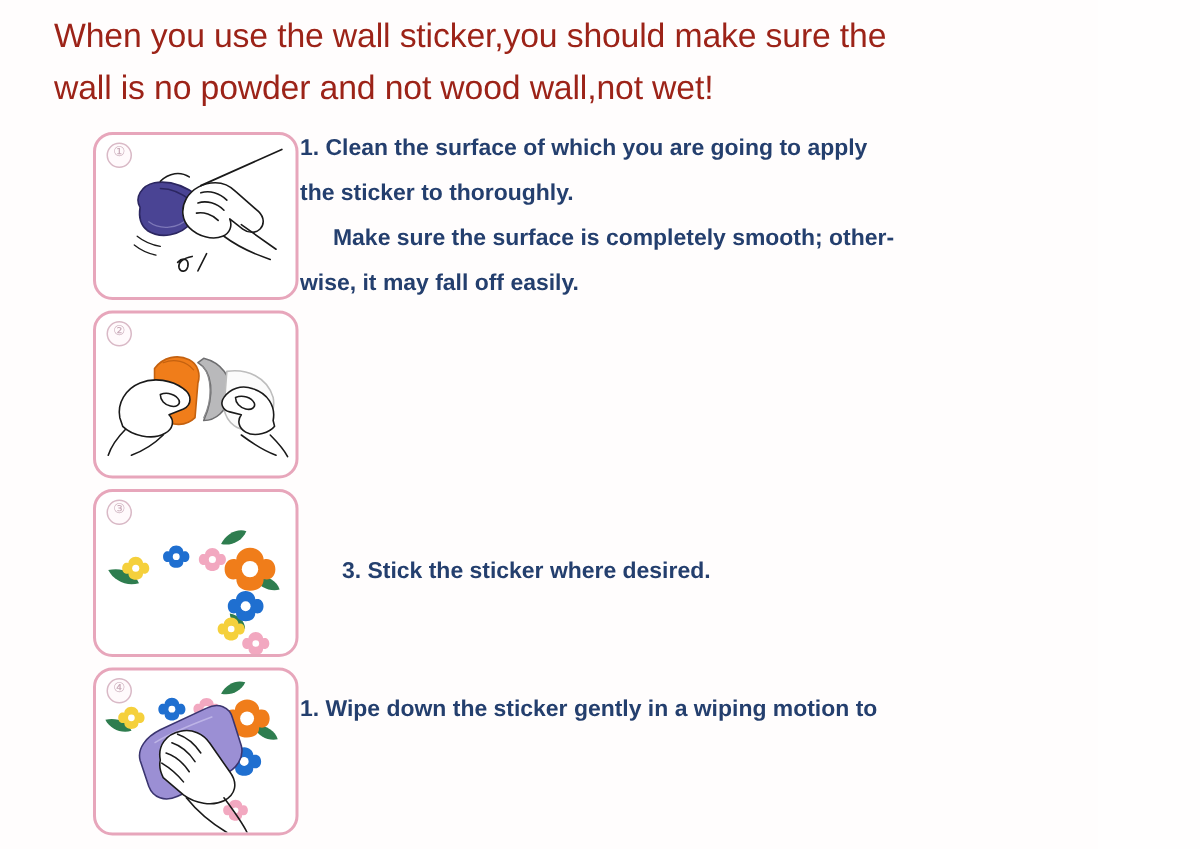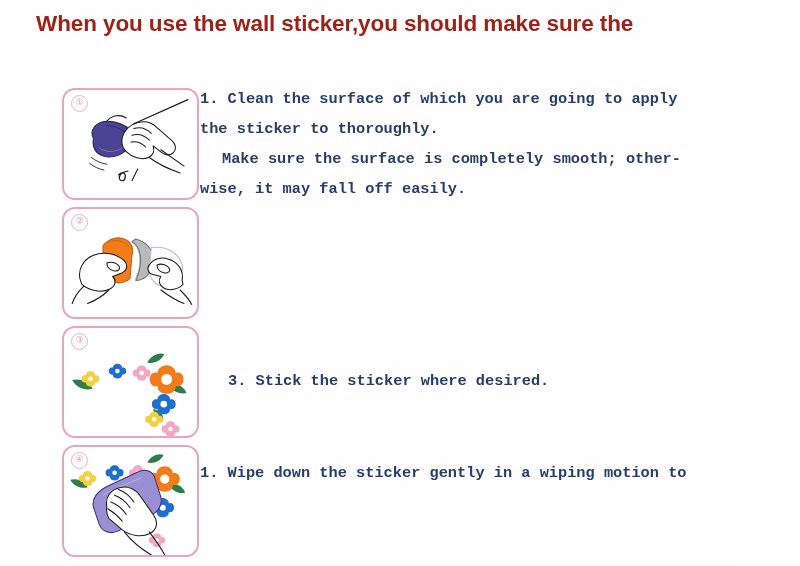--- a/index.html
+++ b/index.html
@@ -17,21 +17,21 @@
   }
   .canvas-tint{
     position:absolute;left:0;top:0;width:732px;height:566px;
     background:#fffdfd;
   }
 
   
   .heading{
     position:absolute;left:36px;top:6px;width:720px;
     color:#9c2318;
-    font-weight:bold;
+    font-weight:normal;
     font-size:22.5px;
     line-height:35px;
     letter-spacing:-0.1px;
   }
   .heading .hline{display:block;white-space:nowrap;}
 
   
   .steps{position:absolute;left:0;top:0;width:800px;height:566px;}
   .step-row{position:absolute;left:0;width:800px;}
   .step-row[data-idx="0"]{top:88px;height:115px;}
@@ -67,31 +67,32 @@
     position:absolute;left:200px;width:460px;
     color:#243f6e;
     font-size:15.3px;
     line-height:30px;
     font-weight:bold;
   }
   .step-row[data-idx="0"] .step-text{top:-4px;}
   .step-row[data-idx="1"] .step-text{top:40px;}
   .step-row[data-idx="2"] .step-text{top:40px;margin-left:28px;}
   .step-row[data-idx="3"] .step-text{top:13px;}
-  .step-text .tline{display:block;white-space:nowrap;font-family:Liberation Mono, monospace;}
+  .step-text .tline{display:block;white-space:nowrap;}
   .step-text .tline.indent{text-indent:22px;}
 </style>
 </head>
 <body>
 
 <div class="page">
   <div class="canvas-tint"></div>
 
   <div class="heading">
     <span class="hline">When you use the wall sticker,you should make sure the</span>
+    <span class="hline">wall is no powder and not wood wall,not wet!</span>
   </div>
 
   <div class="steps">
 
     <div class="step-row" data-idx="0">
       <div class="panel">
         <div class="badge">①</div>
         <svg viewBox="0 0 137 112">
           <g fill="none" stroke="#1a1a1a" stroke-width="1.1" stroke-linecap="round" stroke-linejoin="round">
 

